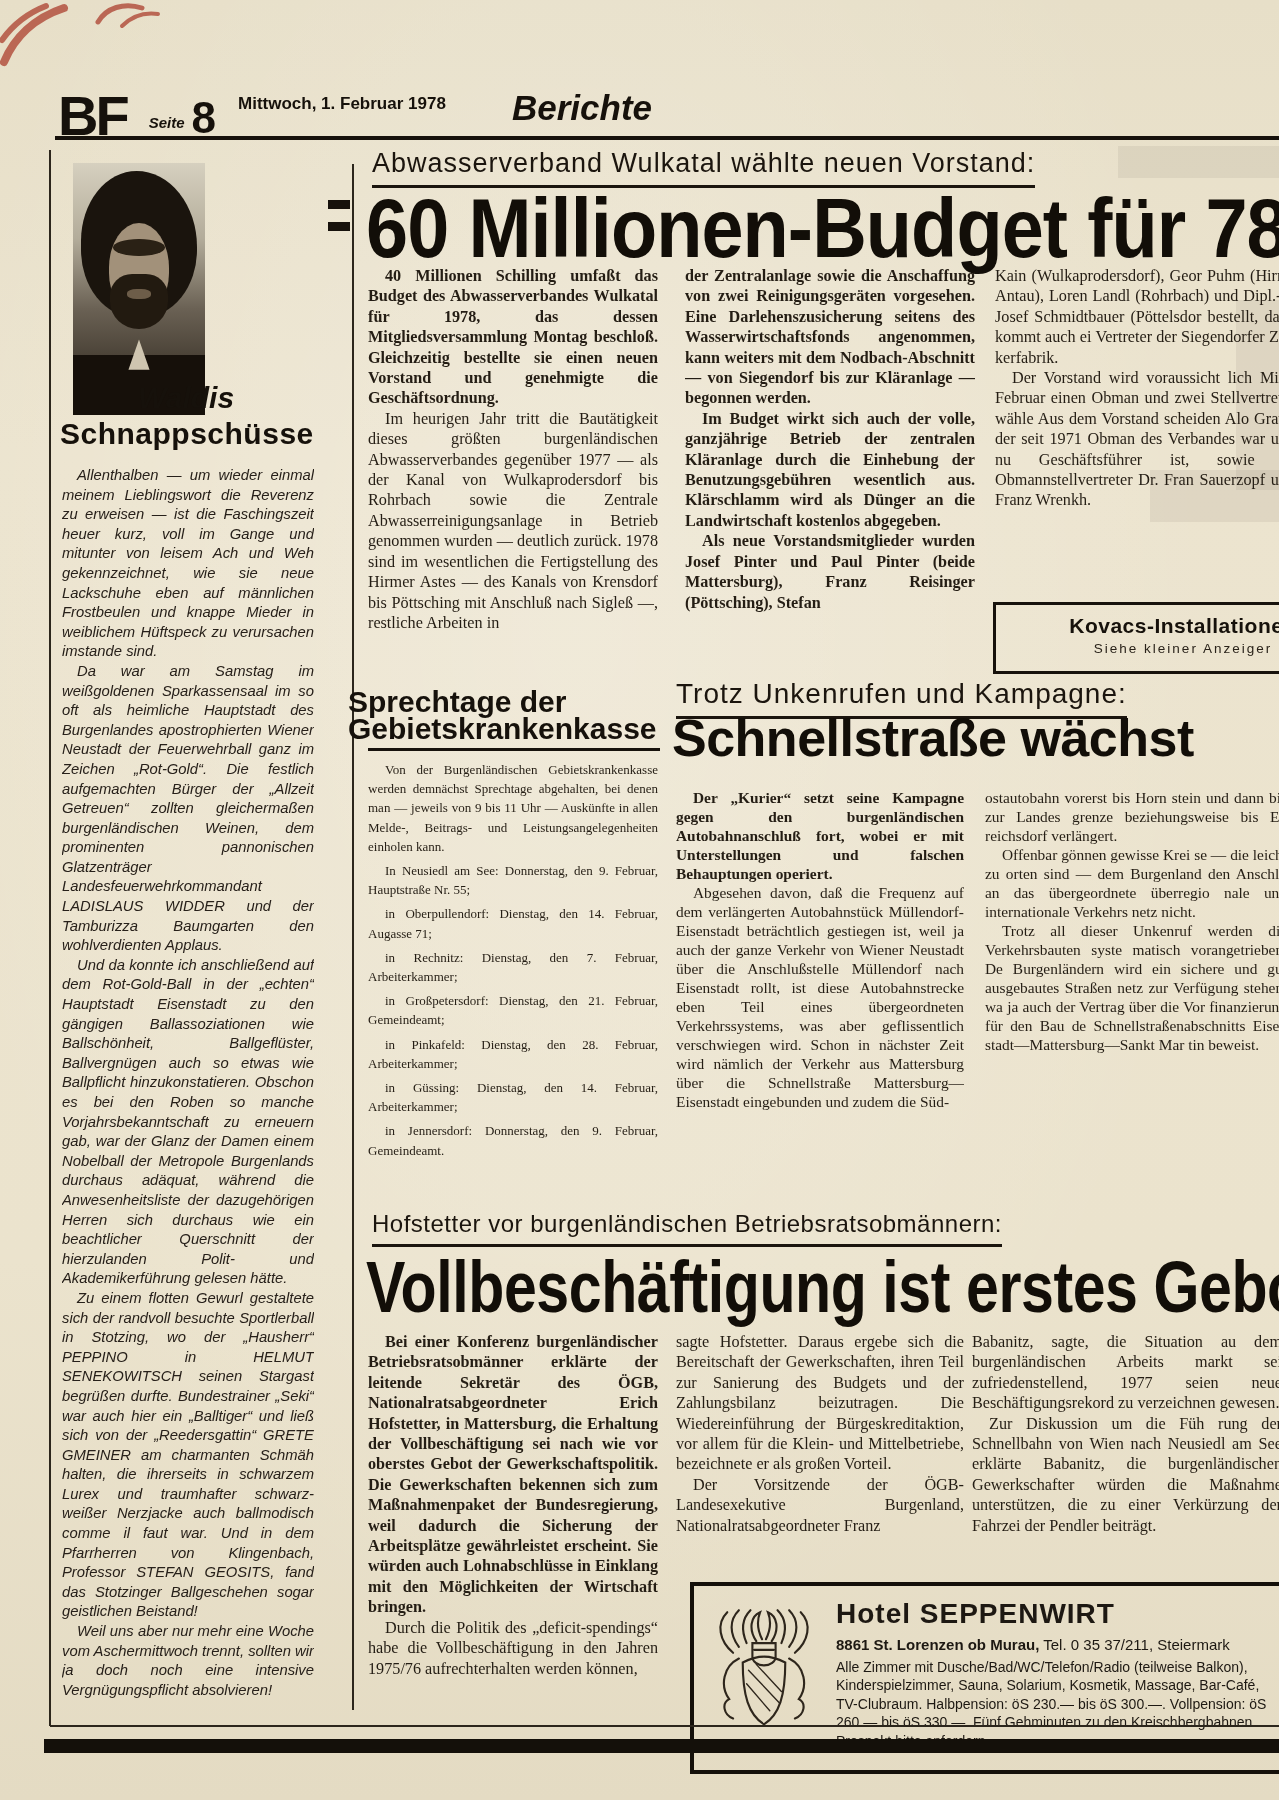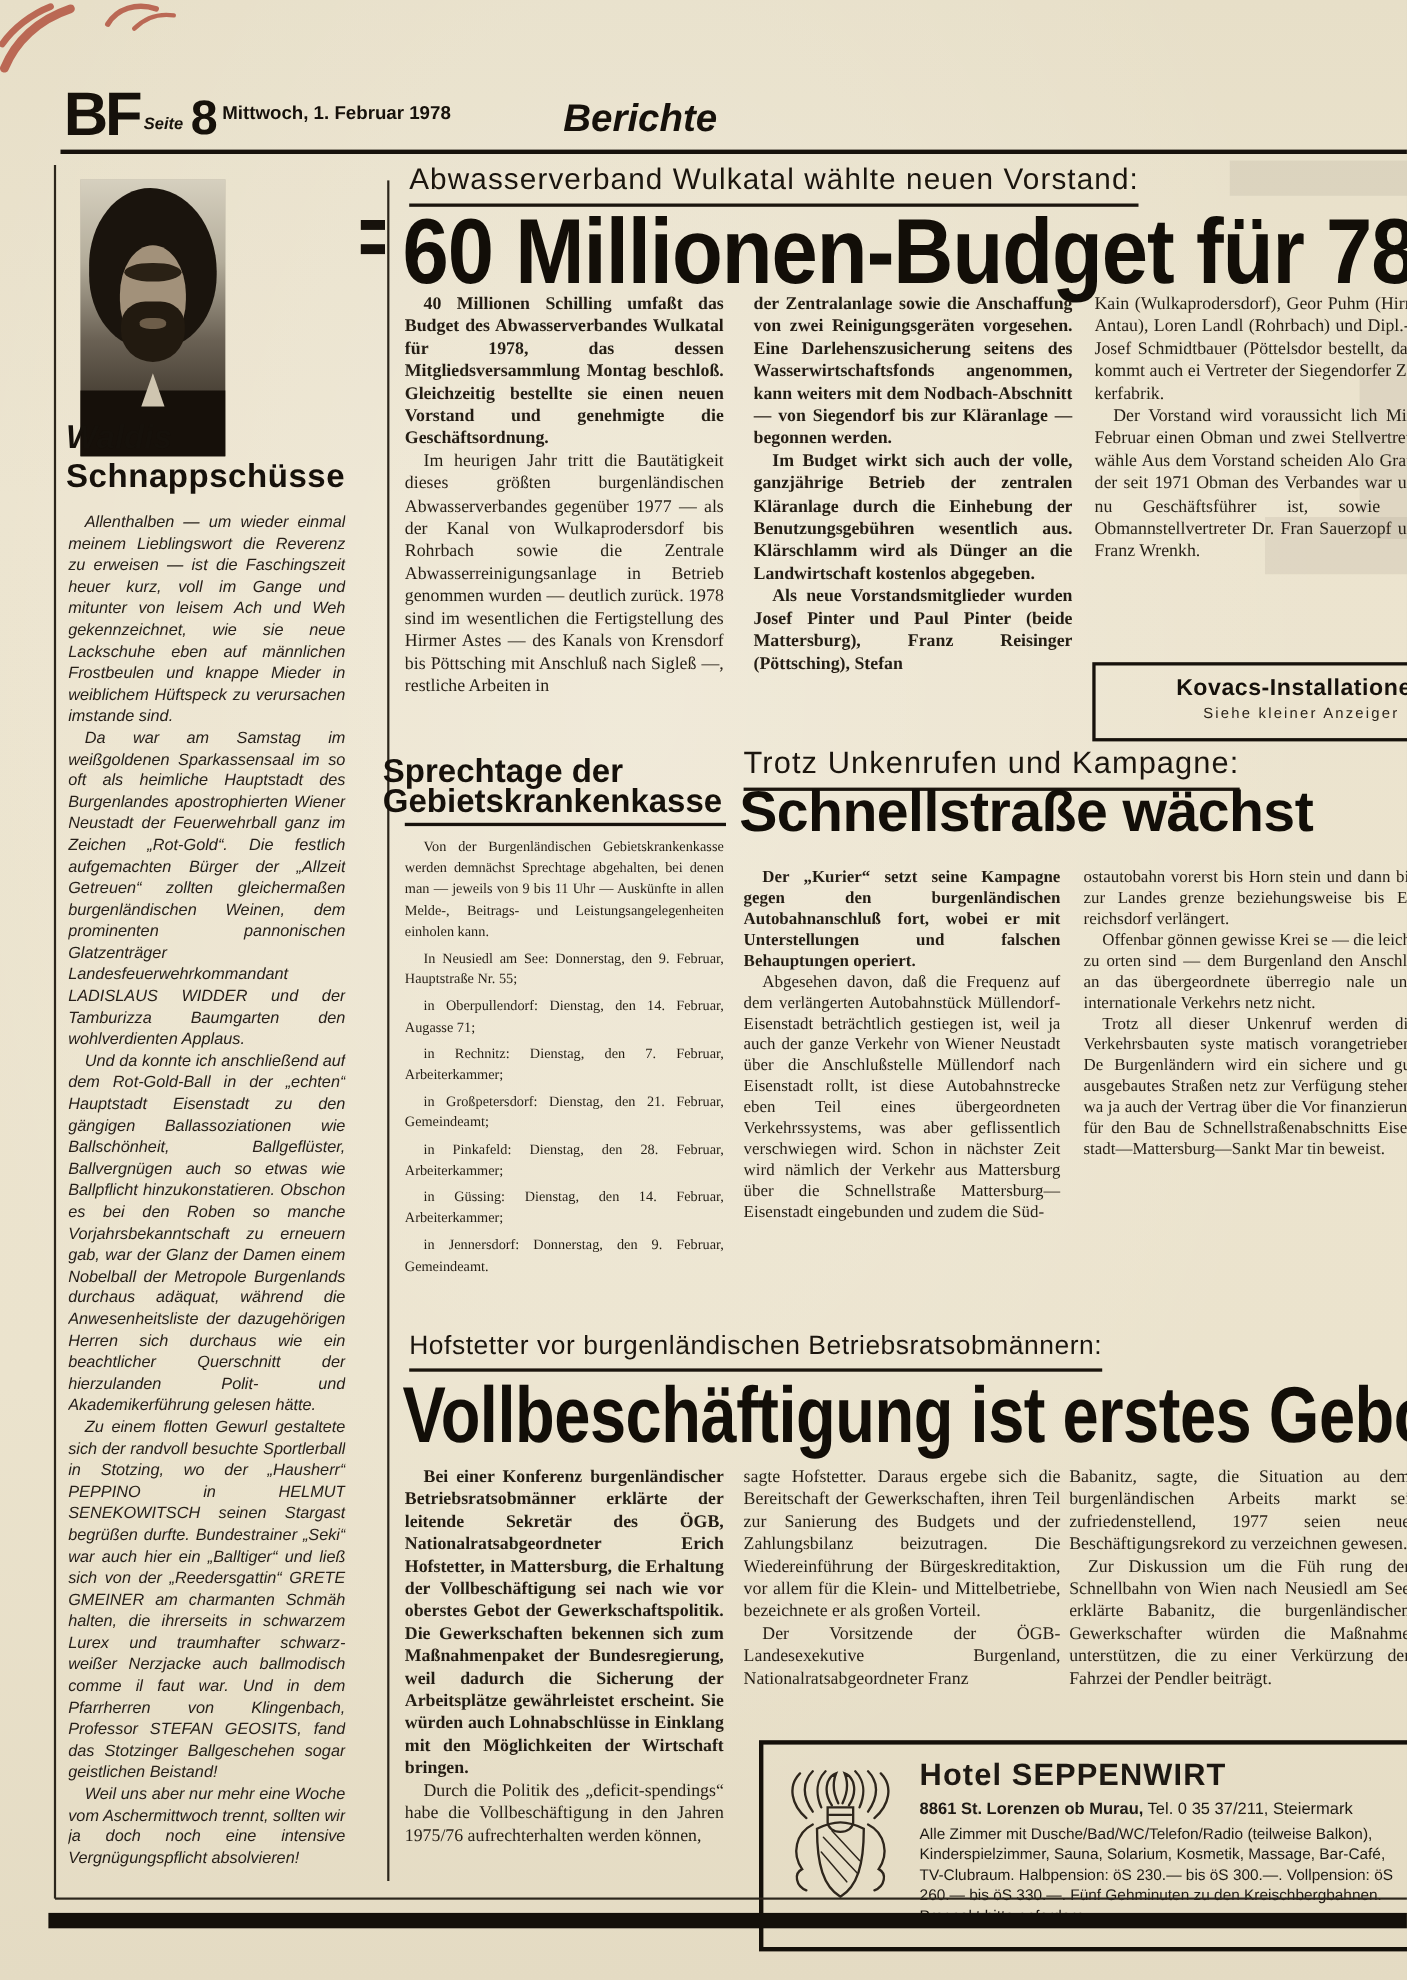--- a/index.html
+++ b/index.html
@@ -6,21 +6,21 @@
   .page{
     position:relative;width:1279px;height:1800px;overflow:hidden;
     background:
       radial-gradient(ellipse at 45% 35%, rgba(255,255,255,.22), rgba(255,255,255,0) 65%),
       linear-gradient(180deg,#e7dfc8 0%,#ece4cf 25%,#ebe3cd 70%,#e4dbc3 100%);
     color:#241d14;
     font-family:"Liberation Serif", serif;
   }
   .abs{position:absolute;}
   
-  .masthead{position:absolute;left:58px;top:82px;display:flex;align-items:center;gap:4px;color:#16110b;}
+  .masthead{position:absolute;left:58px;top:94px;display:flex;align-items:flex-start;gap:22px;color:#16110b;}
   .bf{font-family:"Liberation Sans",sans-serif;font-weight:bold;font-size:56px;line-height:.8;letter-spacing:-3px;}
   .seite-group{display:flex;align-items:flex-end;gap:7px;}
   .seite-label{font-family:"Liberation Sans",sans-serif;font-style:italic;font-weight:bold;font-size:15px;padding-bottom:4px;margin-top:20px;}
   .page-num{font-family:"Liberation Sans",sans-serif;font-weight:bold;font-size:44px;line-height:.8;}
   .mast-date{font-family:"Liberation Sans",sans-serif;font-weight:bold;font-size:17px;padding-bottom:3px;}
   .berichte{position:absolute;left:512px;top:88px;font-family:"Liberation Sans",sans-serif;font-style:italic;font-weight:bold;font-size:35px;color:#16110b;}
   .mast-rule{position:absolute;left:55px;top:136px;width:1224px;height:4px;background:#17120c;}
   
   .left-rule{position:absolute;left:49px;top:150px;width:2px;height:1576px;background:#2c261c;}
   .mid-rule{position:absolute;left:352px;top:164px;width:2px;height:1546px;background:#2c261c;}
@@ -31,21 +31,21 @@
   
   .photo{position:absolute;left:73px;top:163px;width:132px;height:252px;background:#c6bfae;overflow:hidden;}
   .photo .ph-bg{position:absolute;inset:0;background:linear-gradient(180deg,#d6d0bf 0%,#b3ac9a 30%,#6a6154 58%,#241d14 100%);}
   .photo .ph-hair{position:absolute;left:6%;top:3%;width:88%;height:58%;background:#1a140d;border-radius:48% 52% 46% 46%;}
   .photo .ph-face{position:absolute;left:27%;top:24%;width:46%;height:36%;background:#a2917a;border-radius:50% 50% 46% 46%;}
   .photo .ph-brow{position:absolute;left:30%;top:30%;width:40%;height:7%;background:#2a2115;border-radius:50%;}
   .photo .ph-beard{position:absolute;left:28%;top:44%;width:44%;height:22%;background:#221a10;border-radius:42% 42% 55% 55%;}
   .photo .ph-mouth{position:absolute;left:41%;top:50%;width:18%;height:4%;background:#6d5d49;border-radius:40%;}
   .photo .ph-body{position:absolute;left:0;bottom:0;width:100%;height:24%;background:#16100a;}
   .photo .ph-collar{position:absolute;left:42%;bottom:18%;width:16%;height:12%;background:#cfc5b0;clip-path:polygon(50% 0,100% 100%,0 100%);}
-  .waldis-title1{position:absolute;left:60px;top:381px;width:252px;text-align:left;font-family:"Liberation Sans",sans-serif;font-style:italic;font-weight:bold;font-size:30px;color:#16110b;}
+  .waldis-title1{position:absolute;left:60px;top:381px;width:252px;text-align:center;font-family:"Liberation Sans",sans-serif;font-style:italic;font-weight:bold;font-size:30px;color:#16110b;}
   .waldis-title2{position:absolute;left:60px;top:417px;width:254px;font-family:"Liberation Sans",sans-serif;font-weight:bold;font-size:30px;letter-spacing:.5px;color:#16110b;}
   .waldis-body{
     position:absolute;left:62px;top:466px;width:252px;height:1240px;overflow:hidden;
     font-family:"Liberation Sans",sans-serif;font-style:italic;font-size:14.8px;line-height:19.6px;
     text-align:justify;hyphens:auto;-webkit-hyphens:auto;overflow-wrap:break-word;color:#27201a;
   }
   .waldis-body p{margin:0;text-indent:15px;}
   
   .kicker{font-family:"Liberation Sans",sans-serif;font-size:27px;color:#1b150e;white-space:nowrap;
           border-bottom:3px solid #1b150e;padding-bottom:6px;display:inline-block;}

